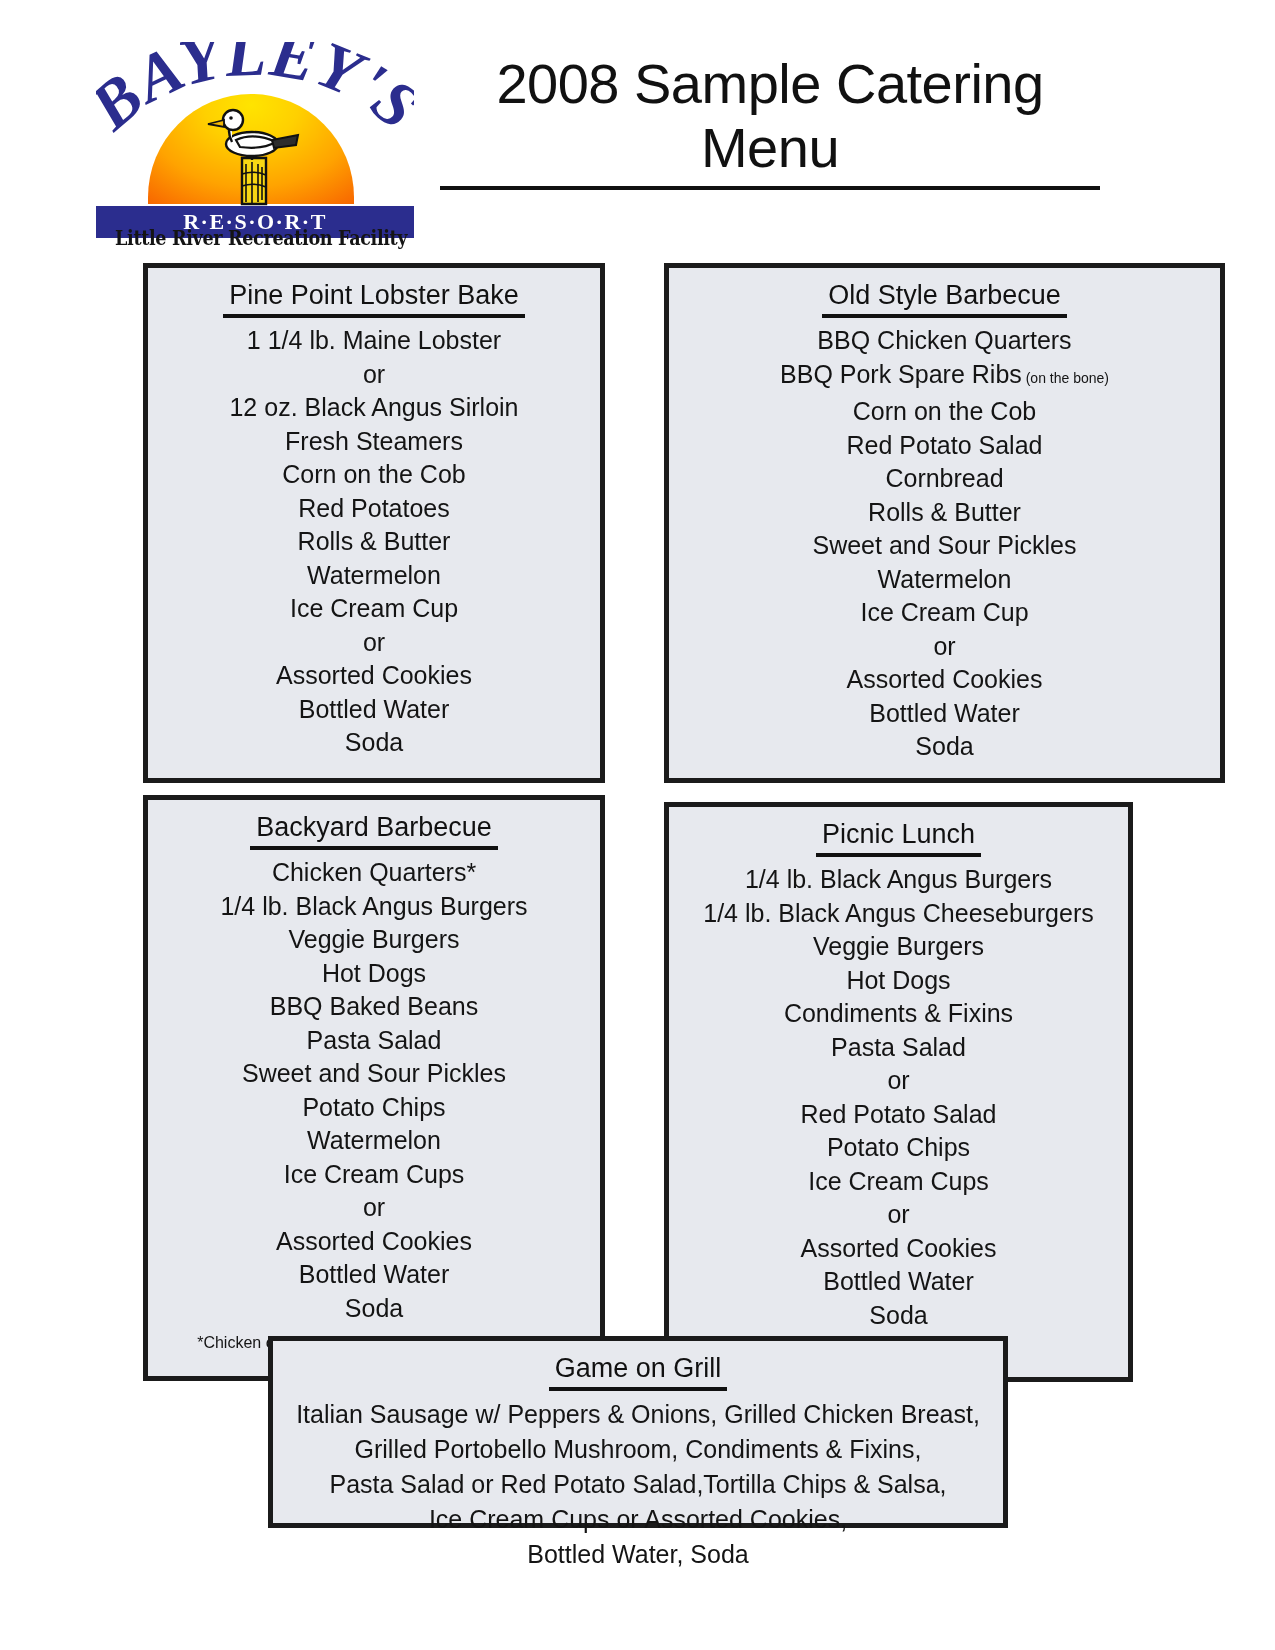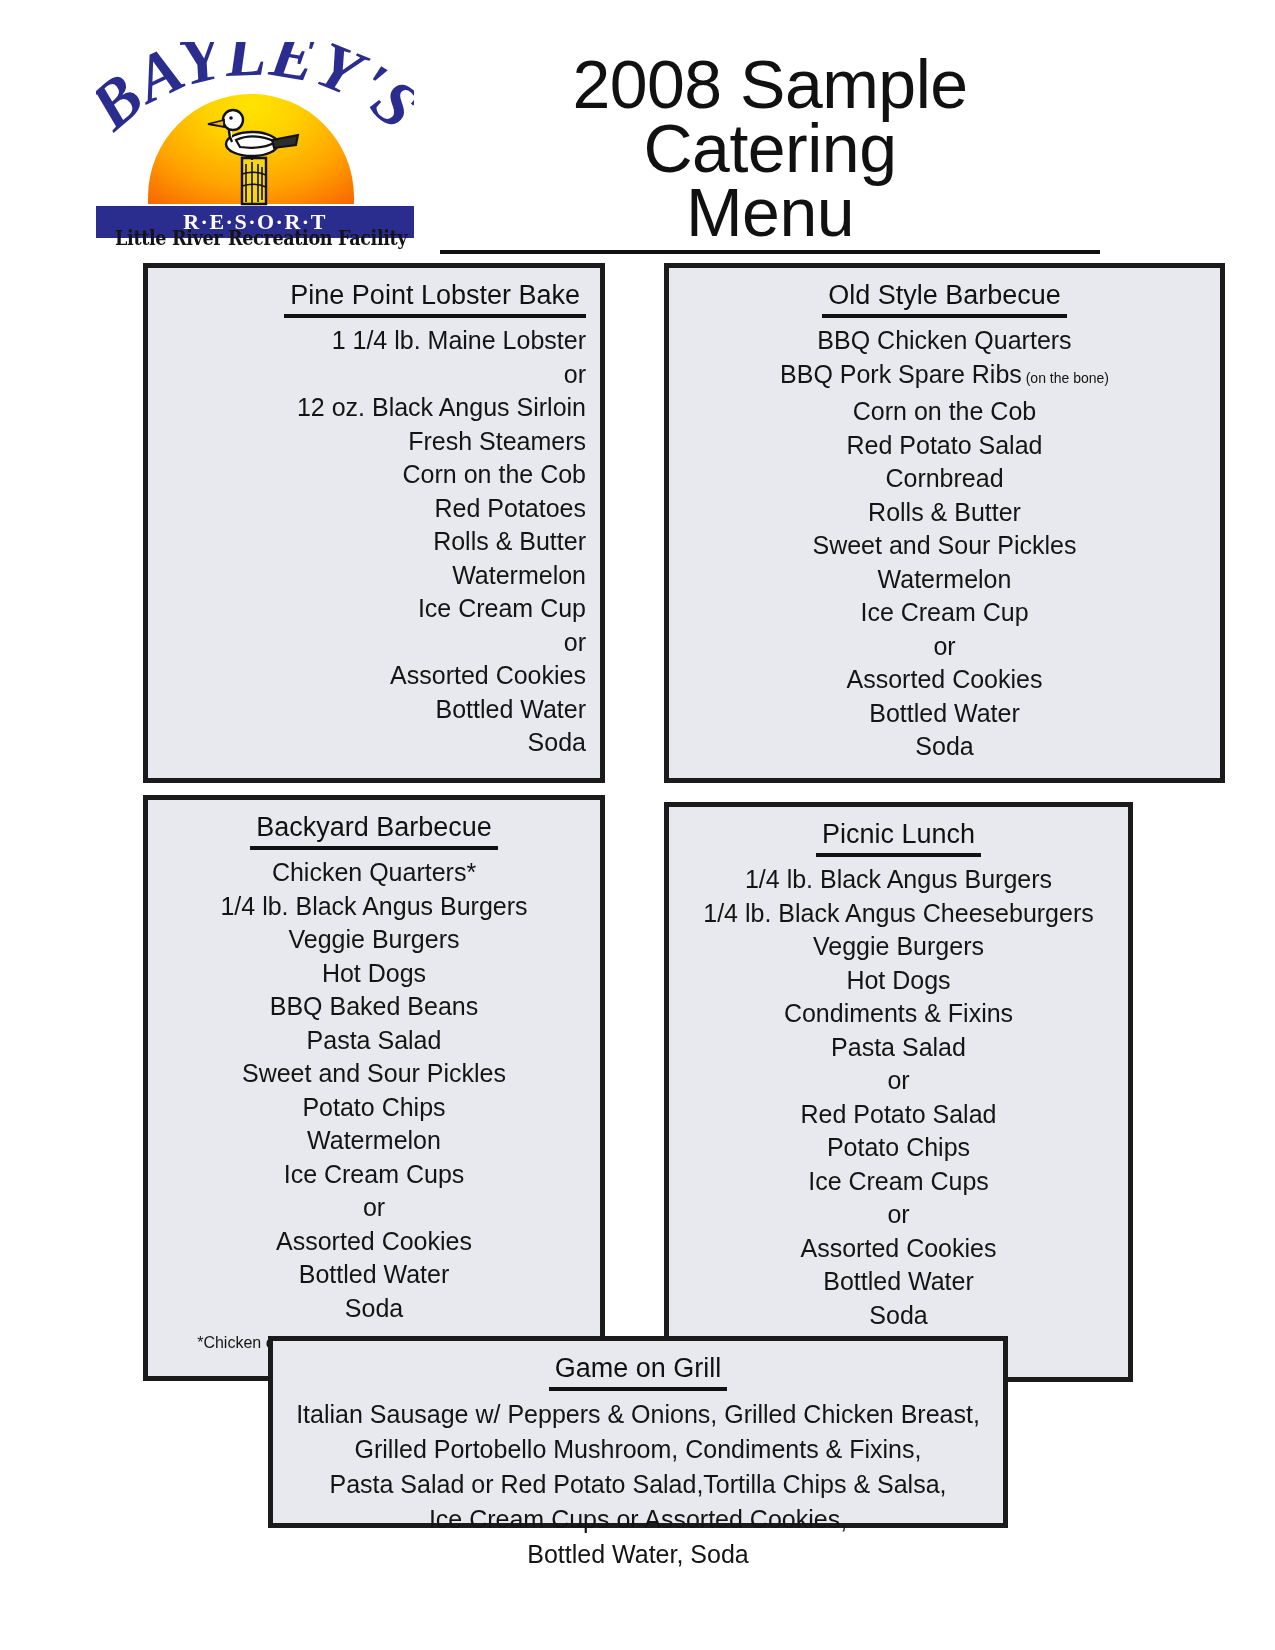--- a/index.html
+++ b/index.html
@@ -99,21 +99,21 @@
   }
 
   .title-block {
     position: absolute;
     left: 440px;
     top: 52px;
     width: 660px;
     text-align: center;
   }
   .title-line {
-    font-size: 68px;
+    font-size: 56px;
     line-height: 64px;
     font-weight: 400;
     color: #111111;
     letter-spacing: -0.5px;
   }
   .title-rule {
     margin-top: 6px;
     height: 4px;
     background: #111111;
     width: 100%;
@@ -158,21 +158,21 @@
   }
 
   .panel-footnote {
     margin-top: 8px;
     font-size: 16px;
     line-height: 20px;
     color: #141414;
   }
 
   
-  #panel-lobster  { left: 143px; top:   5px; width: 462px; height: 520px; text-align: right; }
+  #panel-lobster  { left: 143px; top:   5px; width: 462px; height: 520px; }
   #panel-oldstyle { left: 664px; top:   5px; width: 561px; height: 520px; }
   #panel-backyard { left: 143px; top: 537px; width: 462px; height: 586px; }
   #panel-picnic   { left: 664px; top: 544px; width: 469px; height: 580px; }
   #panel-game     { left: 268px; top: 1078px; width: 740px; height: 192px; }
 
   #panel-game .panel-items { line-height: 35px; }
 </style>
 </head>
 <body>
 

